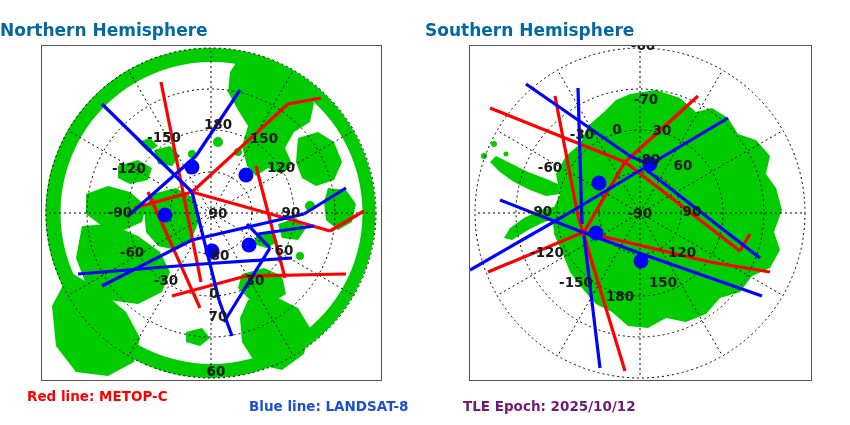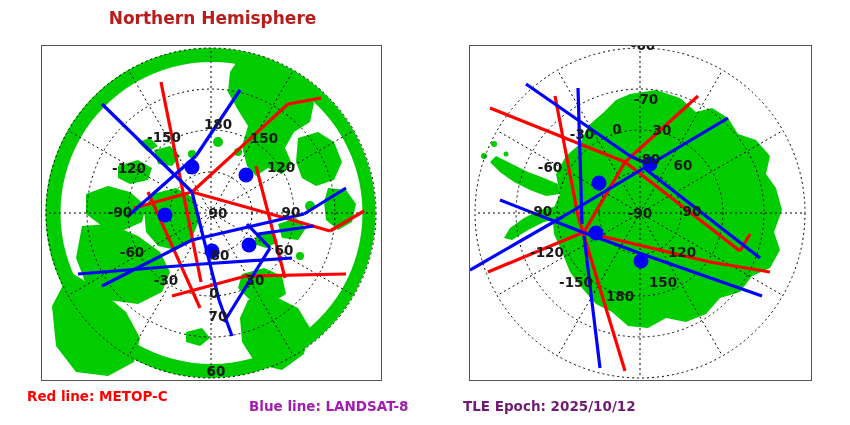--- a/index.html
+++ b/index.html
@@ -18,27 +18,27 @@
     position: absolute;
     top: 0;
     width: 425px;
     height: 425px;
   }
   .panel-left  { left: 0; }
   .panel-right { left: 425px; }
 
   .plot-title {
     position: absolute;
-    top: 8px;
+    top: 20px;
     left: 0;
     width: 425px;
-    text-align: center;
+    text-align: left;
     font-size: 17px;
     font-weight: bold;
-    color: #b91c1c;
+    color: #0369a1;
     letter-spacing: 0px;
     font-family: "DejaVu Sans", sans-serif;
   }
 
   .plot-box {
     position: absolute;
     border: 1px solid #555555;
     background: #ffffff;
     box-sizing: border-box;
     overflow: hidden;
@@ -49,21 +49,21 @@
   .plot-svg { display: block; position: absolute; left: 0; top: 0; }
 
   .legend {
     position: absolute;
     font-size: 13.5px;
     font-weight: bold;
     font-family: "DejaVu Sans", sans-serif;
     white-space: nowrap;
   }
   .legend-red  { left: 27px;  top: 388px; color: #ff0000; }
-  .legend-blue { left: 249px; top: 398px; color: #a21caf; }
+  .legend-blue { left: 249px; top: 398px; color: #1d4ed8; }
   .legend-epoch{ left: 463px; top: 398px; color: #701a75; }
 
   .grid-label {
     font-family: "DejaVu Sans", sans-serif;
     font-size: 13.5px;
     font-weight: bold;
     fill: #1a1a1a;
   }
 </style>
 </head>
@@ -220,20 +220,21 @@
       </g>
     </svg>
   </div>
 
   <div class="legend legend-red">Red line: METOP-C</div>
   <div class="legend legend-blue">Blue line: LANDSAT-8</div>
 </div>
 
 <div class="panel panel-right">
 
+  <div class="plot-title">Southern Hemisphere</div>
 
   <div class="plot-box sh">
     <svg class="plot-svg" width="341" height="334" viewBox="0 0 341 334">
 
       <defs>
         <clipPath id="shBox">
             <rect x="0" y="0" width="341" height="334"></rect>
           </clipPath>
       </defs>
 

